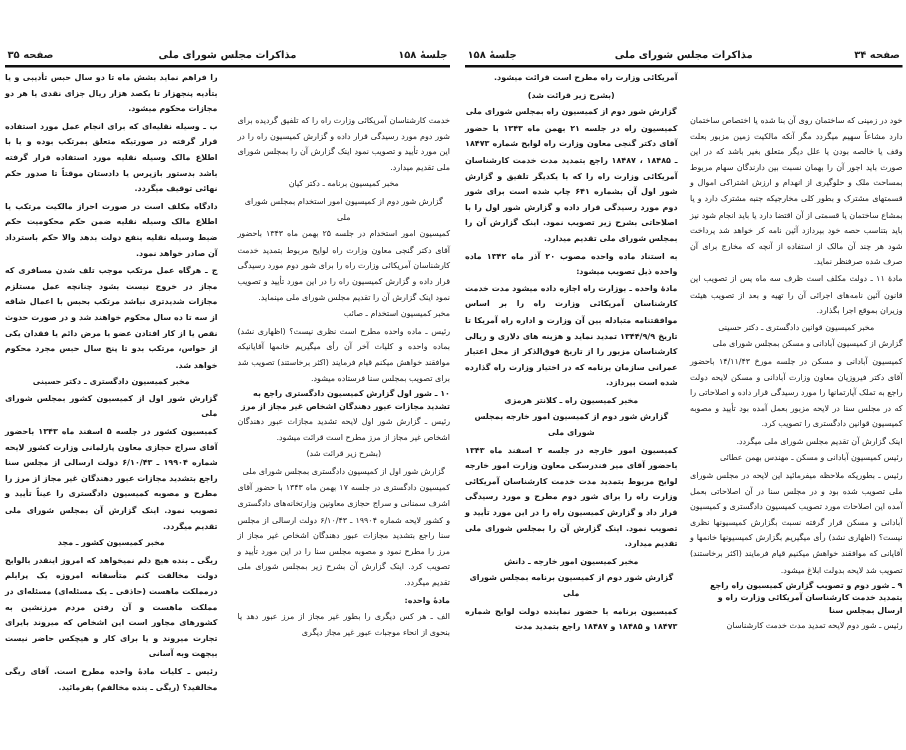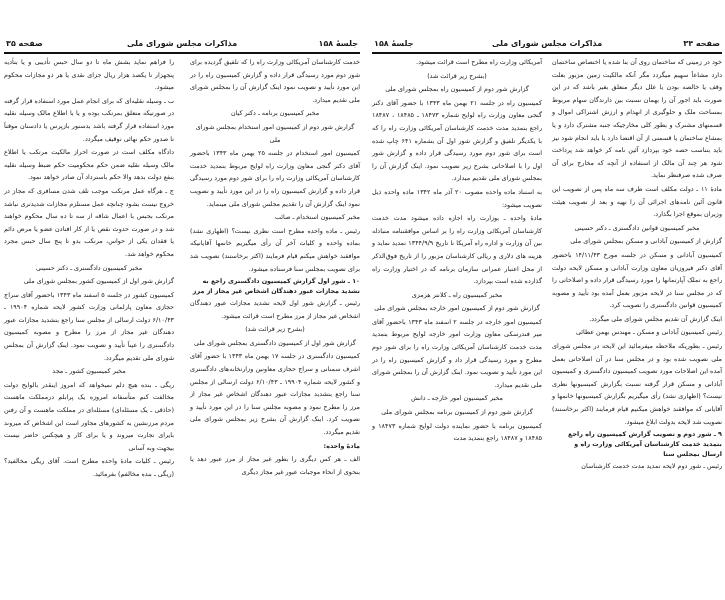--- a/index.html
+++ b/index.html
@@ -10,22 +10,22 @@
   .page-right { left:372px; width:350px; }
   .header { position:relative; height:14px; border-bottom:2px solid #111;
             direction:rtl; font-size:8px; font-weight:bold; }
   .header span { position:absolute; top:1px; white-space:nowrap; }
   .h-right { right:2px; }
   .h-center { left:50%; transform:translateX(-50%); }
   .h-left { left:2px; }
   .cols { position:absolute; top:18px; left:0; right:0; bottom:0; }
   .col { position:absolute; top:0; width:170px; direction:rtl; text-align:justify;
          font-size:6.4px; line-height:12.6px; }
-  .col-r { right:0; }
-  .col-l { left:0; }
+  .col-r { right:0;margin-top:34px; }
+  .col-l { left:0;font-weight:bold; }
   .col p { margin:0 0 1px 0; }
   .center { text-align:center; }
   .bold { font-weight:bold; }
   .heading { font-weight:bold; text-align:right; line-height:10px; margin:3px 0; }
 </style>
 </head>
 <body>
 
 <div class="page page-left">
   <div class="header">

